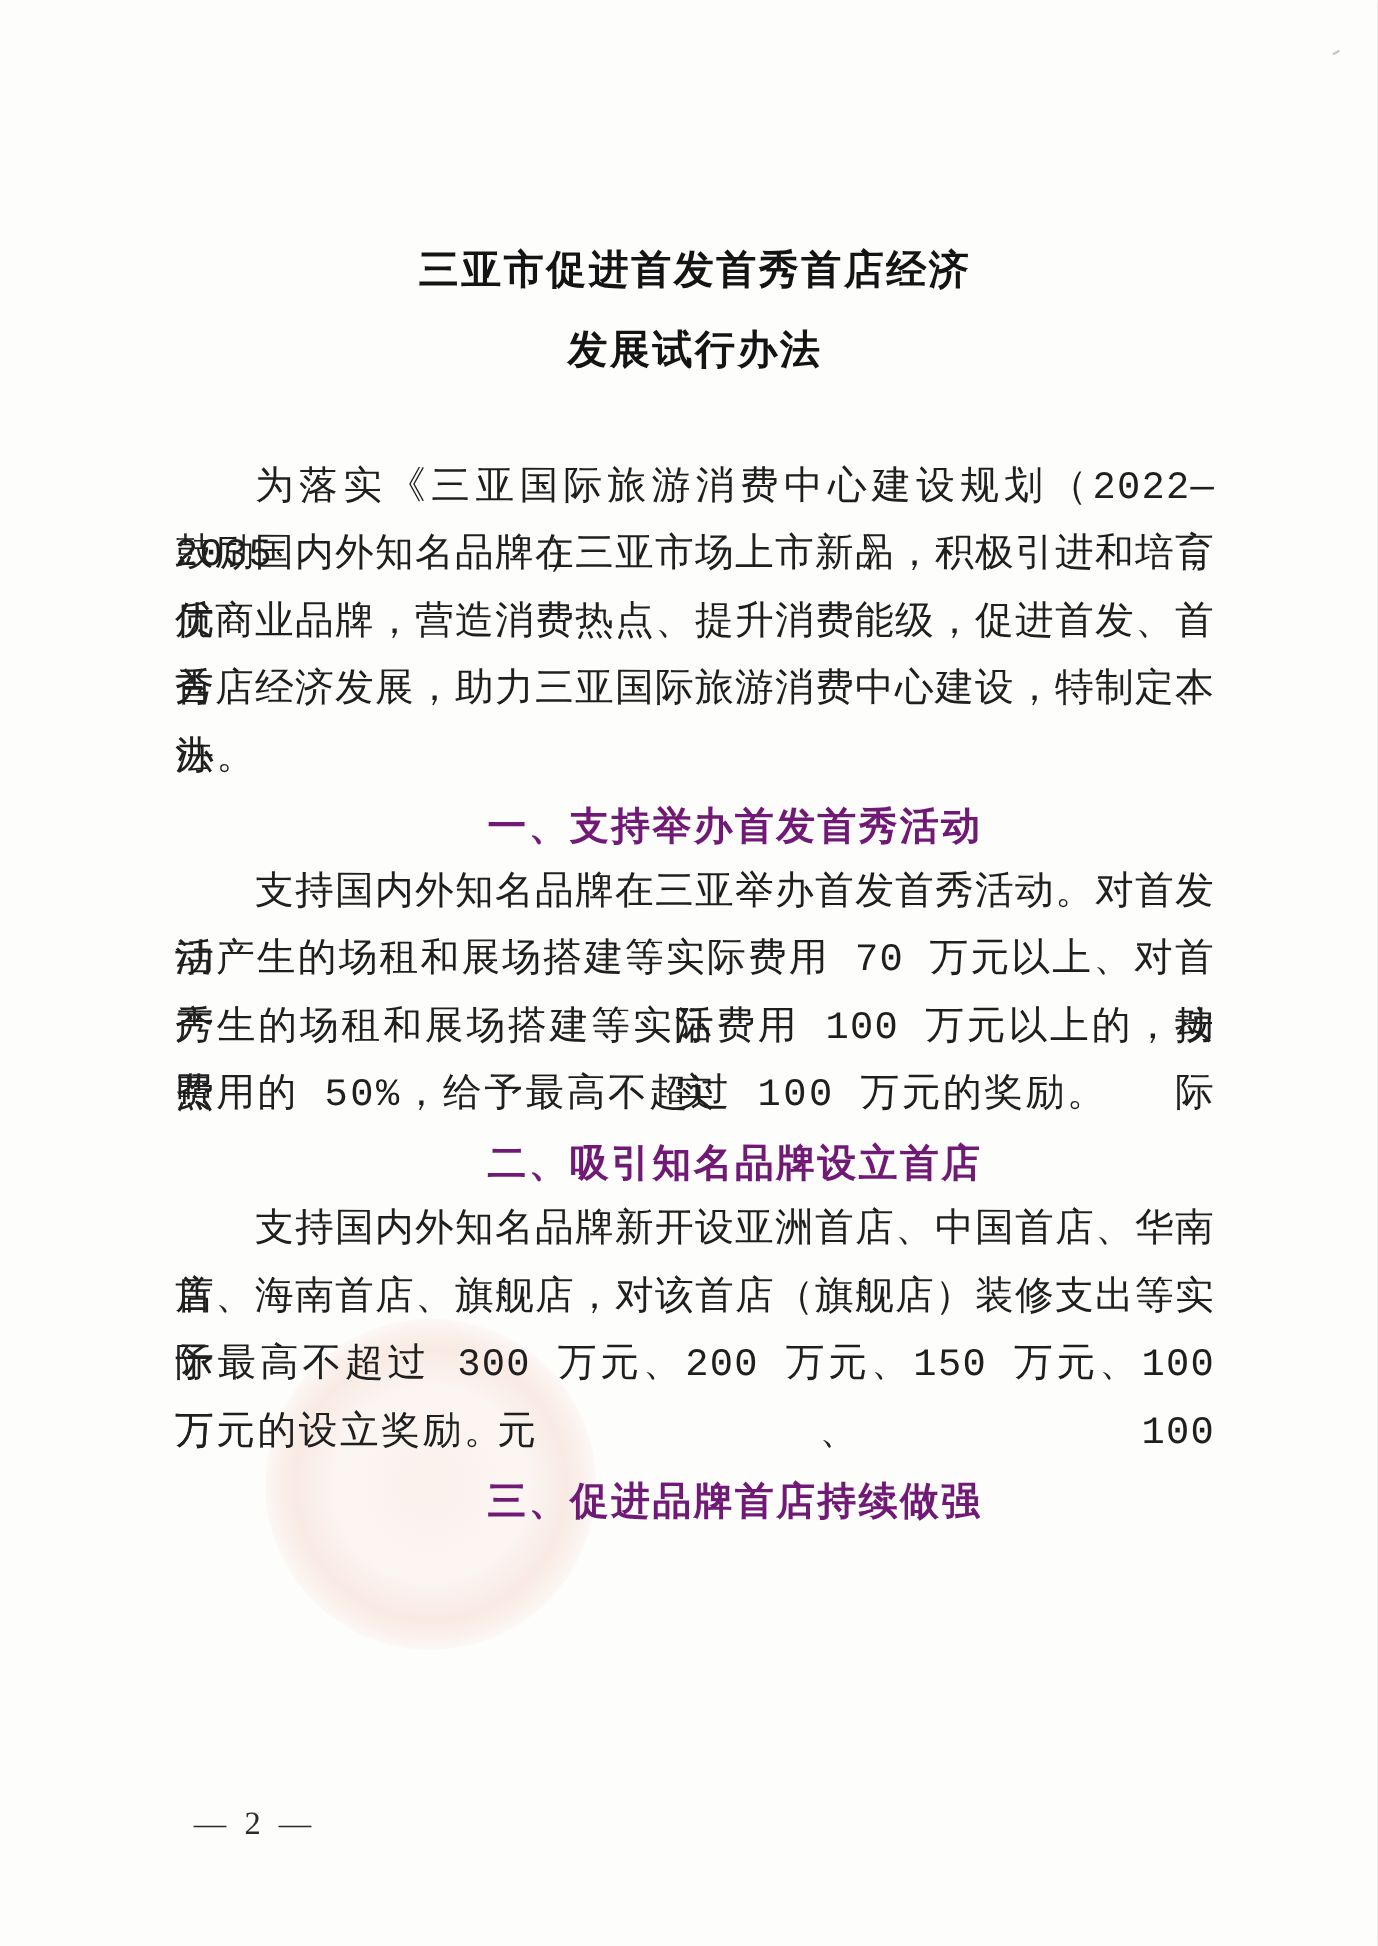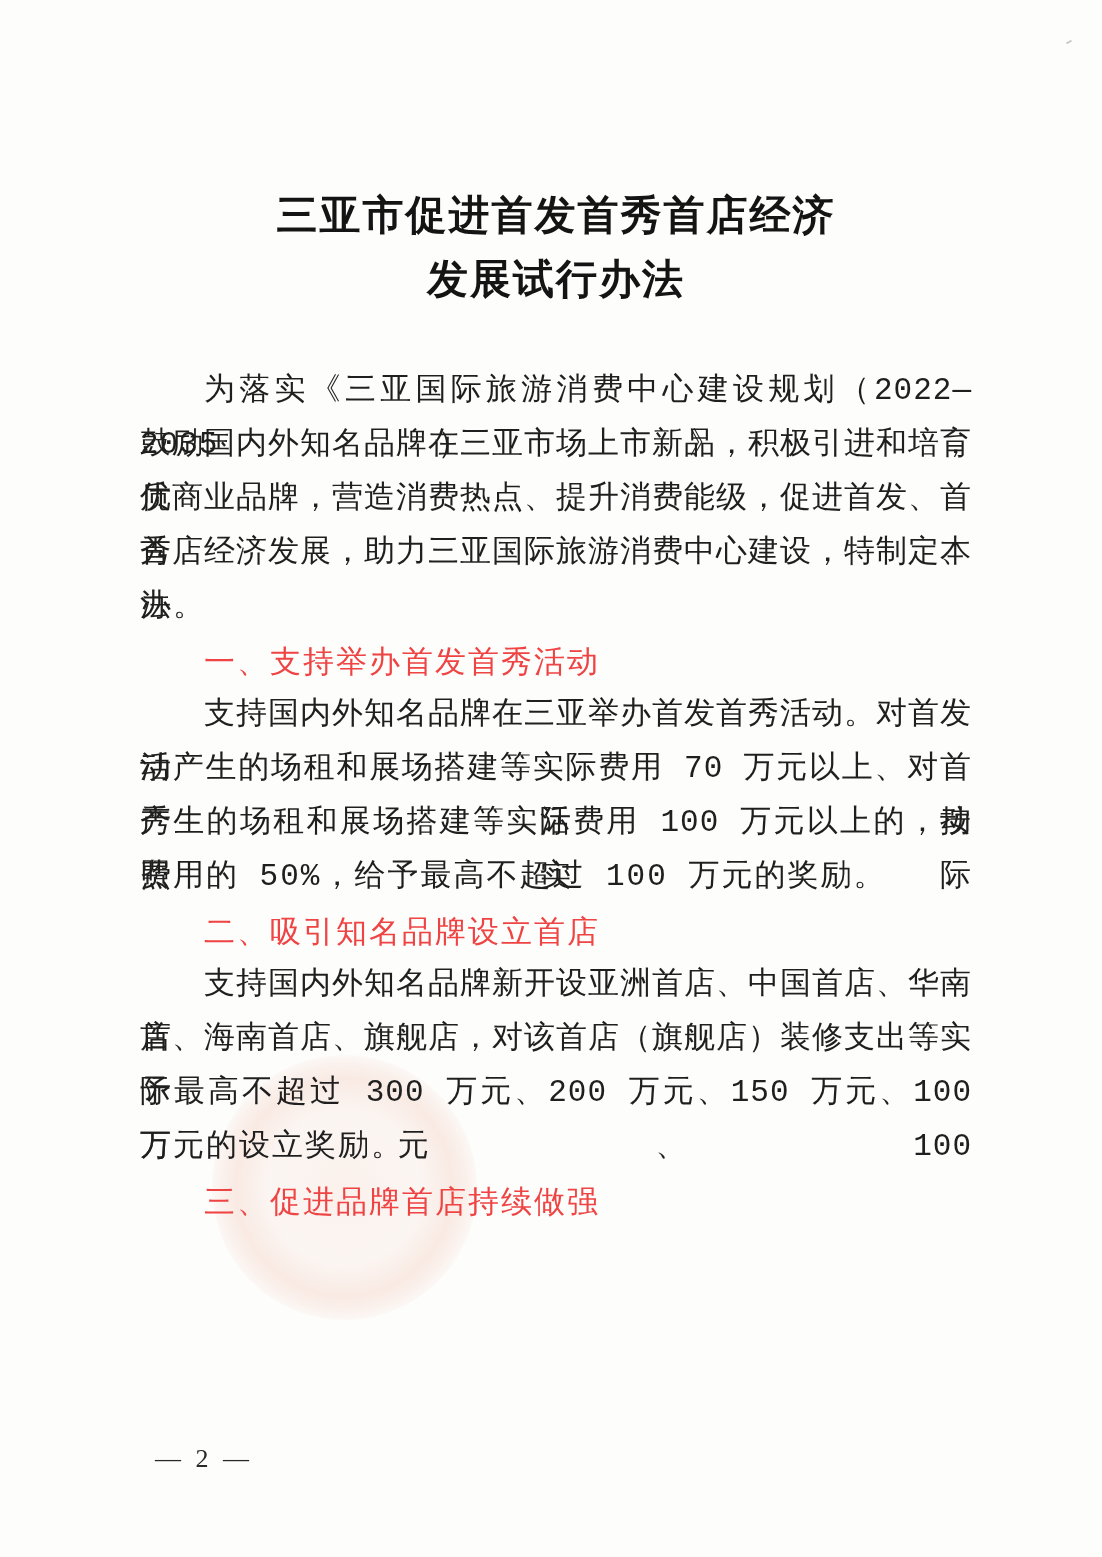--- a/index.html
+++ b/index.html
@@ -45,21 +45,21 @@
     transform: rotate(-30deg);
     border-radius: 1px;
   }
   .title {
     position: absolute;
     top: 183px;
     left: 140px;
     width: 832px;
     margin: 0;
     text-align: center;
-    font-size: 41px;
+    font-size: 32px;
     line-height: 64px;
     font-weight: bold;
     letter-spacing: 2px;
     color: #141414;
   }
   .title span { display: block; }
   .doc-body {
     position: absolute;
     top: 364px;
     left: 140px;
@@ -81,24 +81,25 @@
     text-align: justify;
     text-align-last: justify;
     text-indent: 64px;
   }
   .line.para-end {
     text-align: left;
     letter-spacing: 2px;
   }
   .line.heading {
     font-family: "DejaVu Sans", "Liberation Sans", sans-serif;
-    font-weight: normal;
+    font-weight: bold;
     text-indent: 64px;
     letter-spacing: 2px;
-    color: #ef4444;
+    color: #701a75;
+    text-align: center;
   }
   .page-number {
     position: absolute;
     top: 1444px;
     left: 155px;
     font-size: 26px;
     letter-spacing: 4px;
     color: #2a2a2a;
   }
 </style>

